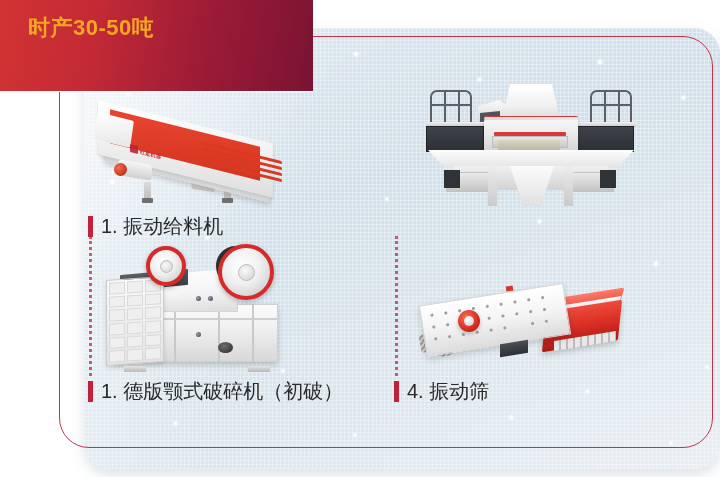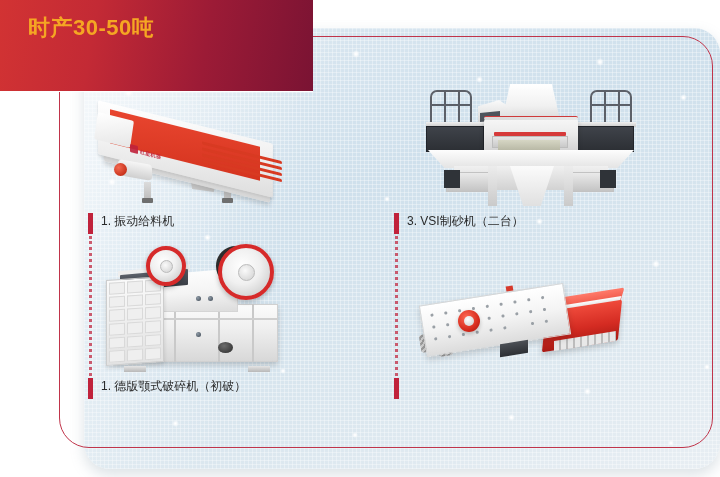--- a/index.html
+++ b/index.html
@@ -89,22 +89,22 @@
     font-size:22px; font-weight:bold; color:#ffffff;
     letter-spacing:0.5px; line-height:1.25;
     white-space:nowrap;
   }
 
   
   .items{ position:absolute; left:0; top:0; width:720px; height:477px; z-index:12; }
 
   .item-label{
     position:absolute;
-    display:flex; align-items:flex-start;
-    font-size:12px; color:#2a2a2a;
+    display:flex; align-items:center;
+    font-size:20px; color:#2a2a2a;
     white-space:nowrap;
   }
   .label-bar{
     width:5px; height:21px;
     background:#c0223b;
     margin-right:8px;
     flex:0 0 auto;
   }
   .connector{
     position:absolute;
@@ -546,24 +546,20 @@
     <div class="base3"></div>
     <div class="base-blk" style="left:32px;"></div>
     <div class="base-blk" style="left:156px;"></div>
     <div class="dark-sq" style="left:30px;"></div>
     <div class="dark-sq" style="left:186px;"></div>
     <div class="leg3" style="left:74px;"></div>
     <div class="leg3" style="left:150px;"></div>
     <div class="cone"></div>
   </div>
 
-  <div class="item-label" style="left:394px; top:213px;">
-    <span class="label-bar"></span>
-    <span>3. VSI制砂机（二台）</span>
-  </div>
   <div class="connector" style="left:395px; top:236px; height:140px;"></div>
 
   <div class="machine m4">
     <div class="spring" style="left:2px;  top:62px;"></div>
     <div class="spring" style="left:20px; top:66px;"></div>
     <div class="redtop"></div>
     <div class="whiteplate"></div>
     <div class="redbox"></div>
     <div class="meshbar"></div>
     <div class="body4"></div>
@@ -594,18 +590,19 @@
       <div class="dot" style="left:116px; top:28px;"></div>
     </div>
     <div class="motor4"></div>
     <div class="motor4b"></div>
     <div class="darkblk"></div>
     <div class="cap"></div>
   </div>
 
   <div class="item-label" style="left:394px; top:378px;">
     <span class="label-bar"></span>
+    <span>4. 振动筛</span>
   </div>
 </div>
 
 <div class="banner">
   <div class="banner-l1">时产30-50吨</div>
 </div>
 
 </body></html>

